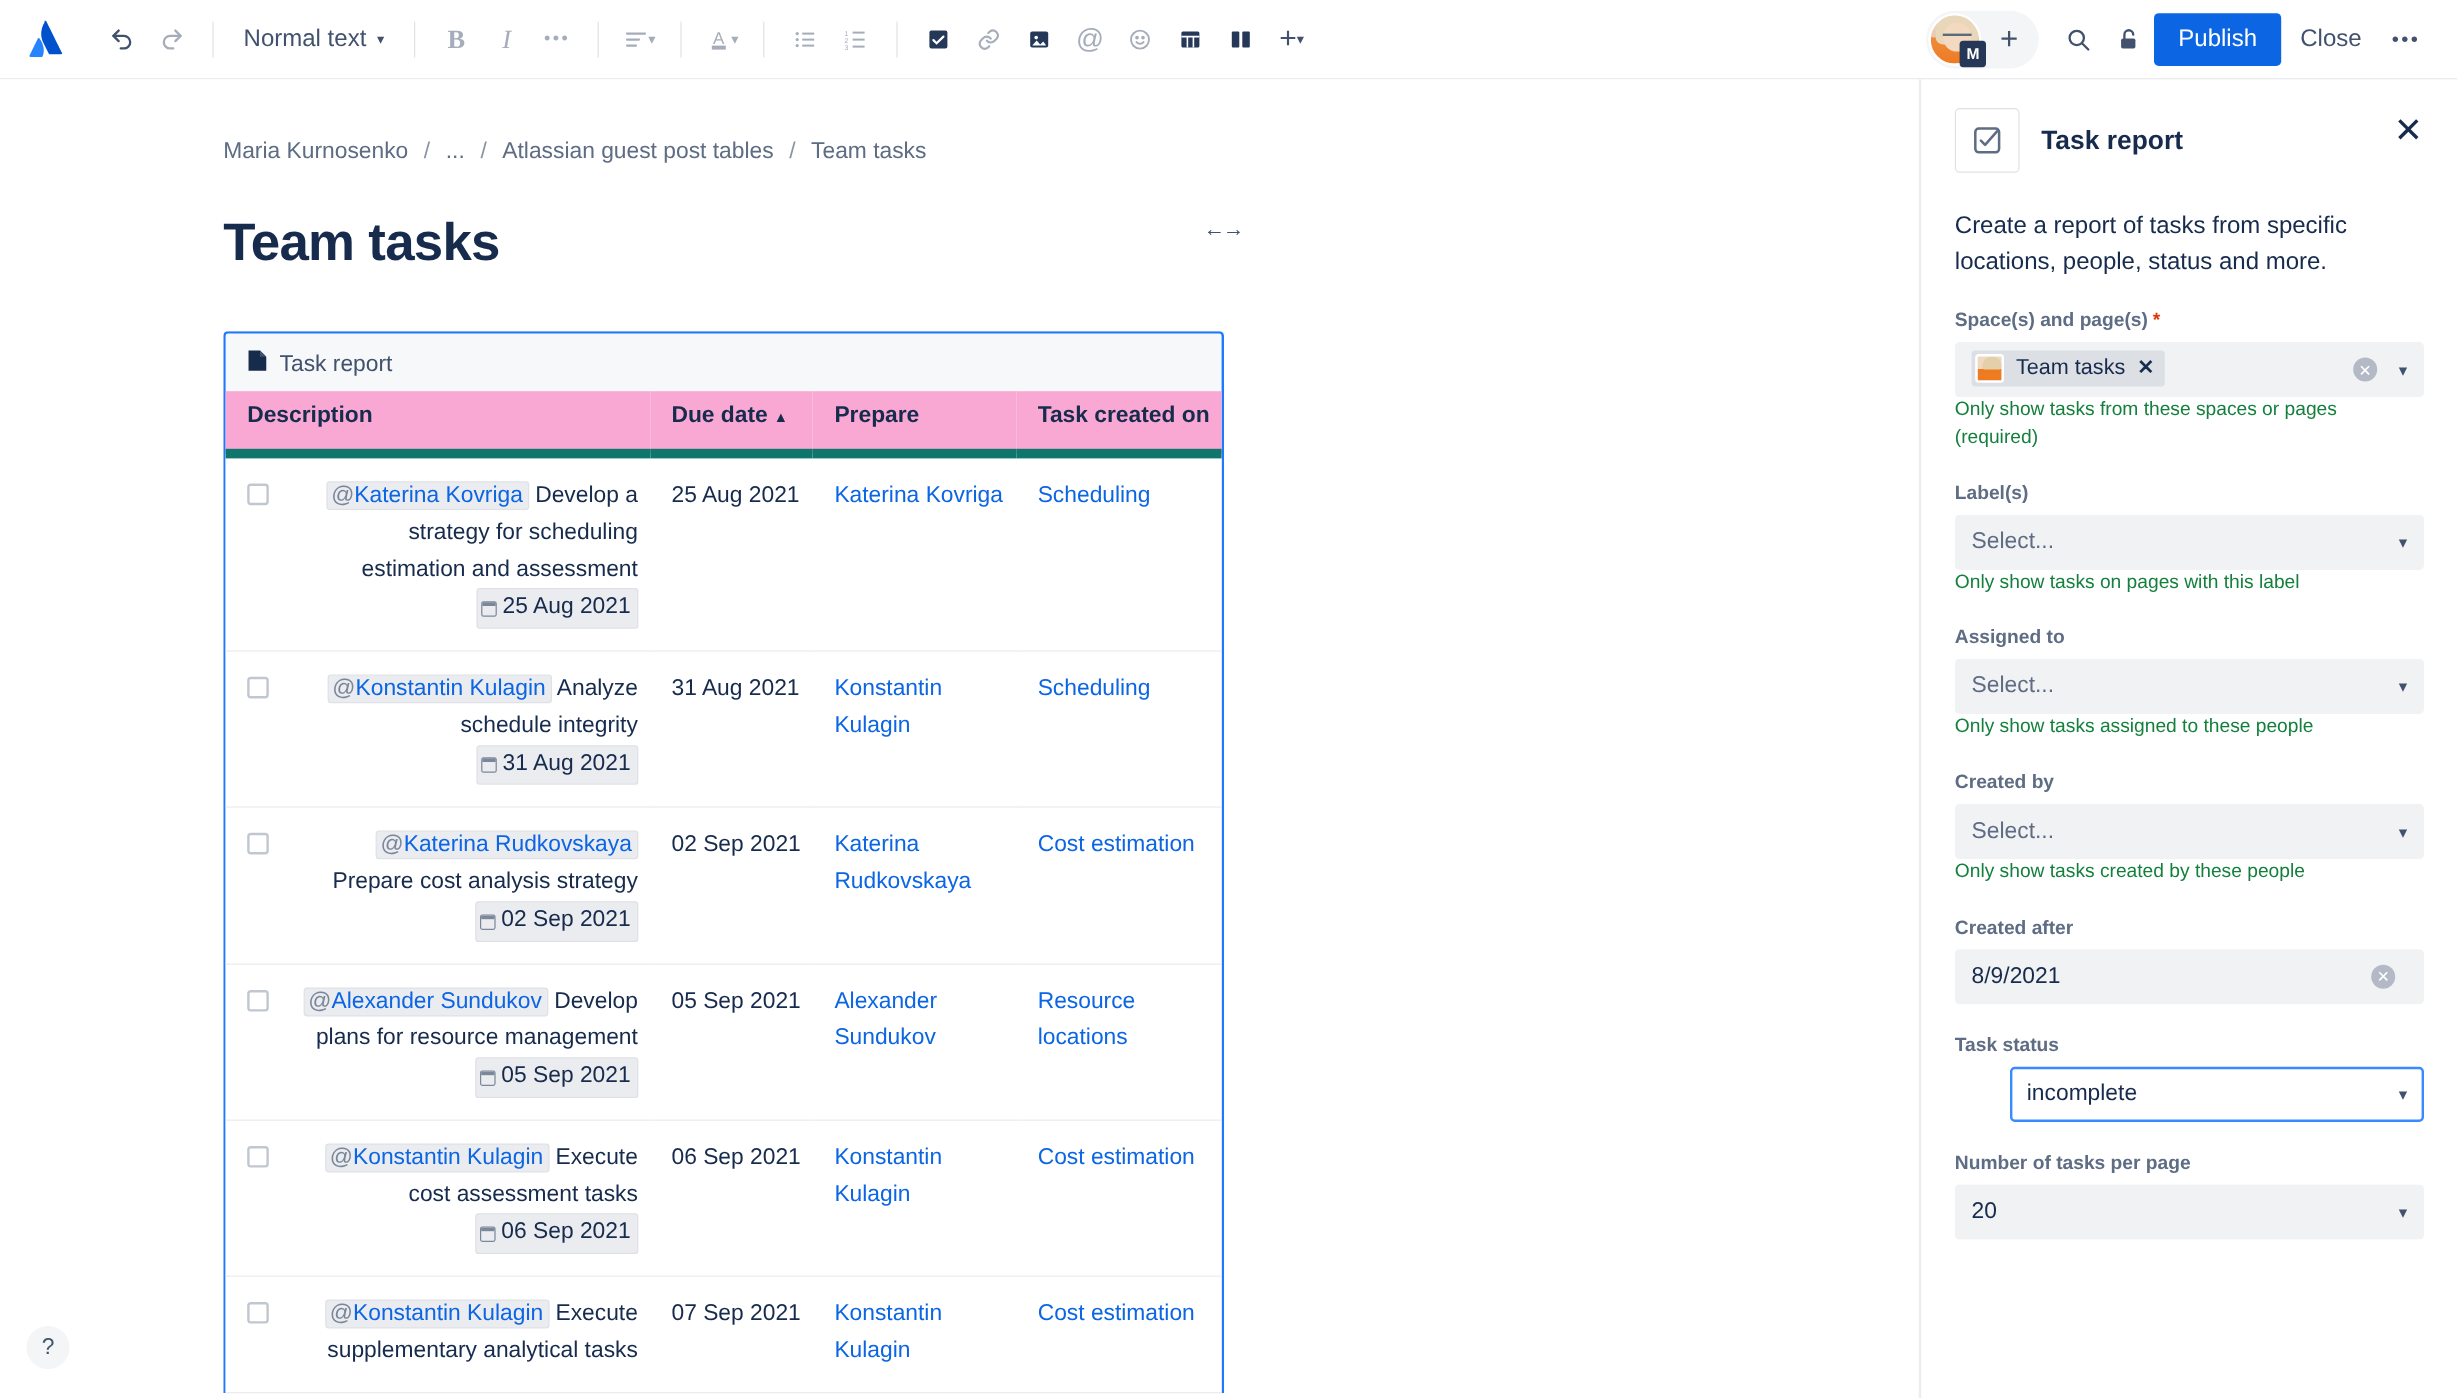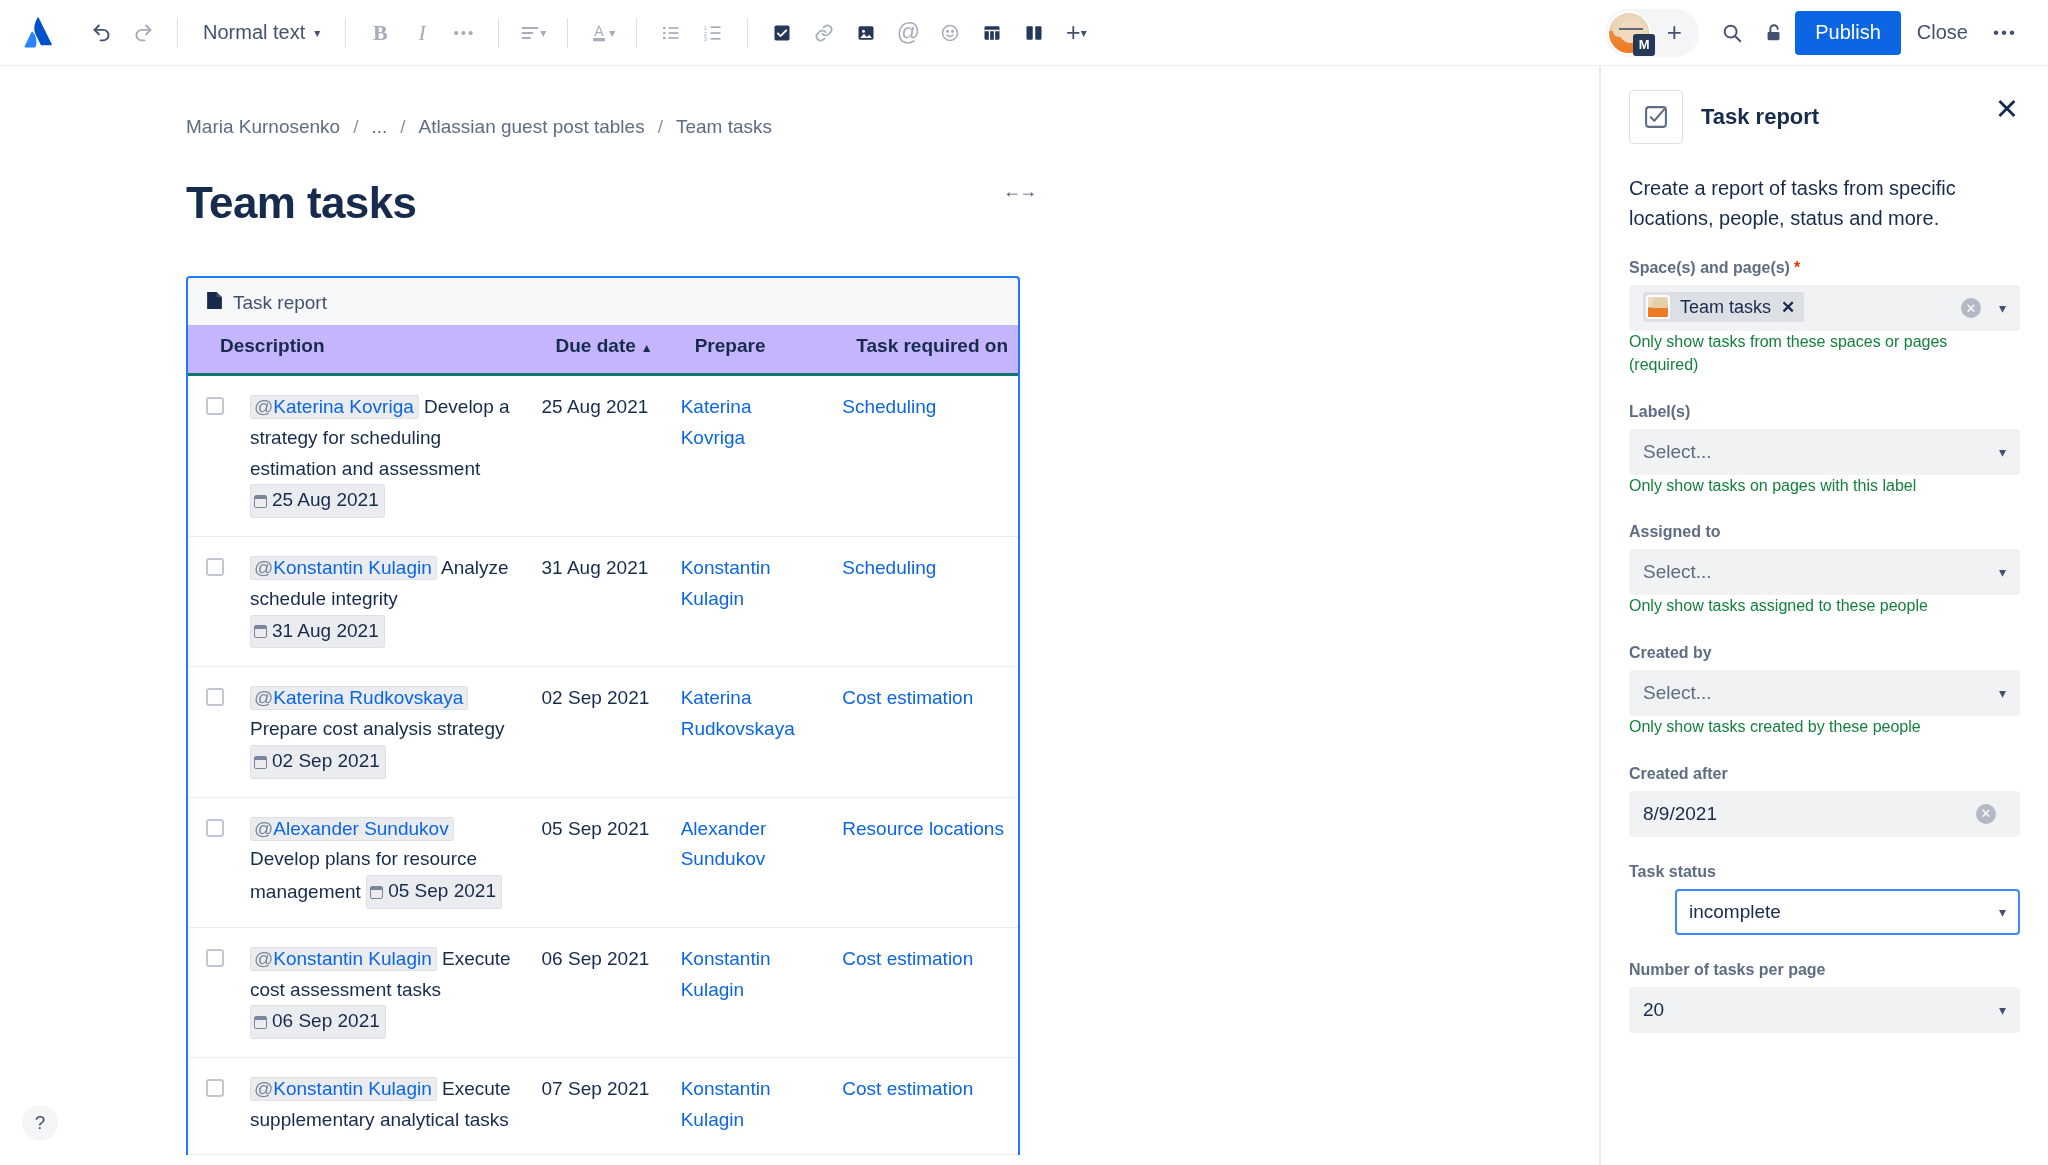--- a/index.html
+++ b/index.html
@@ -119,38 +119,38 @@
     border-bottom: none;
   }
   .macro-head {
     display: flex; align-items: center; gap: 10px;
     padding: 13px 18px 10px 18px;
     font-size: 19px; color: #42526E;
   }
   .macro-table { width: 100%; border-collapse: collapse; background: transparent; }
   .macro-table thead th {
     text-align: left; font-size: 19px; font-weight: bold; color: #172B4D;
-    padding: 10px 10px 16px 32px; background: #c4b5fd;
-    border-bottom: 3px solid #0f766e;
+    padding: 10px 10px 16px 18px; background: #f9a8d4;
+    border-bottom: 8px solid #0f766e;
     white-space: nowrap;
   }
   .macro-table tbody tr { background: #ffffff; }
   .macro-table tbody td {
     padding: 16px 10px 18px 18px;
     vertical-align: top; font-size: 19px; color: #172B4D;
     border-bottom: 1px solid #EBECF0;
     line-height: 1.62;
   }
   .col-desc { width: 378px; }
   .col-due  { width: 128px; white-space: nowrap; }
   .col-asg  { width: 180px; }
   .col-app  { width: 150px; }
   .sort-arrow { font-size: 12px; margin-left: 5px; color: #172B4D; }
 
-  .task-cell { display: flex; align-items: flex-start; gap: 16px; }
+  .task-cell { display: flex; align-items: flex-start; gap: 16px; text-align: right; }
   .chk {
     width: 18px; height: 18px; min-width:18px; border: 2px solid #C1C7D0;
     border-radius: 3px; background: #fff; margin-top: 5px; margin-right: 10px;
     cursor: pointer;
   }
   .mention {
     background: #EBECF0; border-radius: 3px; padding: 1px 5px 2px 4px;
     color: #0C66E4; white-space: nowrap; cursor: pointer;
     box-shadow: inset 0 0 0 1px #DFE1E6;
   }
@@ -439,21 +439,21 @@
                 <th class="col-desc">
                   <span>Description</span>
                 </th>
                 <th class="col-due">
                   <span>Due date</span><span class="sort-arrow">▲</span>
                 </th>
                 <th class="col-asg">
                   <span>Prepare</span>
                 </th>
                 <th class="col-app">
-                  <span>Task required on</span>
+                  <span>Task created on</span>
                 </th>
               </tr>
             </thead>
             <tbody id="task-rows">
                 <tr>
                   <td class="col-desc">
                     <div class="task-cell">
                       <span class="chk"></span>
                       <span><span class="mention"><span class="at">@</span>Katerina Kovriga</span> Develop a strategy for scheduling estimation and assessment <span class="datechip"><span class="cal-ico"></span>25 Aug 2021</span></span>
                     </div>

